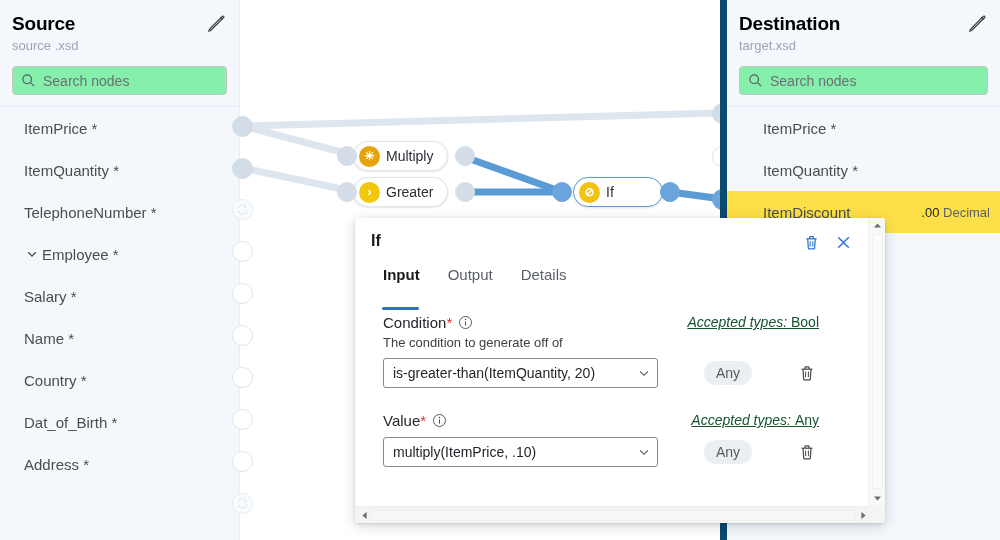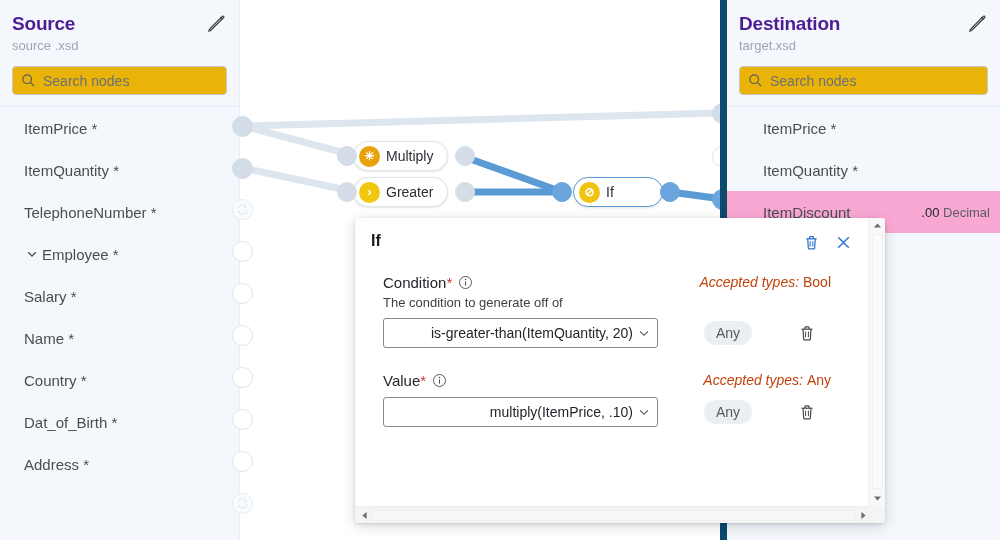--- a/index.html
+++ b/index.html
@@ -29,41 +29,41 @@
   #source-panel  { left: 0;   width: 240px; border-right: 1px solid #e6eef8; }
   #dest-panel    { right: 0;  width: 280px; border-left: 7px solid #0c4a6e; }
 
   .panel-head {
     position: relative;
     padding: 12px 16px 0 12px;
   }
   .panel-title {
     font-size: 19px;
     font-weight: bold;
-    color: #4c1d95;
+    color: #000000;
     letter-spacing: -0.2px;
     line-height: 23px;
   }
   .panel-sub {
     font-size: 13px;
     color: #9aa4b2;
     margin-top: 3px;
     line-height: 16px;
   }
   .edit-pencil {
     position: absolute;
     top: 12px;
     right: 12px;
     width: 22px; height: 22px;
     cursor: pointer;
   }
   .search-wrap {
     margin: 12px 12px 8px 12px;
     height: 29px;
-    background: #eab308;
+    background: #86efac;
     border: 1px solid #c8c6c4;
     border-radius: 4px;
     display: flex;
     align-items: center;
     padding: 0 8px;
   }
   .search-wrap .mag { flex: 0 0 auto; margin-right: 7px; display:flex; }
   .search-wrap input {
     flex: 1 1 auto;
     border: 0; outline: 0;
@@ -101,21 +101,21 @@
     display: flex; align-items: center; justify-content: center;
   }
   .row-label { flex: 1 1 auto; }
   .row-meta {
     flex: 0 0 auto;
     margin-right: 10px;
     font-size: 13px;
     color: #5b6066;
   }
   .row-meta b { color: #21242a; font-weight: normal; }
-  .tree-row.selected { background: #f9a8d4; }
+  .tree-row.selected { background: #fde047; }
 
   
   #canvas {
     position: absolute;
     left: 240px; top: 0;
     width: 480px; height: 540px;
     background: #ffffff;
     overflow: hidden;
   }
   #edges { position: absolute; left: 0; top: 0; }
@@ -240,25 +240,26 @@
   }
   .field-name .req { color: #d13438; }
   .info-i {
     margin-left: 6px;
     width: 15px; height: 15px;
     display: inline-flex;
     cursor: pointer;
   }
   .accepted {
     position: absolute;
-    right: 36px;
+    right: 48px;
     top: 16px;
     font-size: 14px;
-    color: #c2410c;
+    color: #14532d;
     font-style: italic;
+    text-decoration: underline;
   }
   .accepted .val { font-style: normal; }
   .field-desc {
     font-size: 13px;
     color: #3d4145;
     margin-top: 4px;
   }
   .field-controls {
     margin-top: 8px;
     display: flex;
@@ -267,21 +268,20 @@
   .combo {
     width: 275px;
     height: 30px;
     background: #ffffff;
     border: 1px solid #8a8886;
     border-radius: 3px;
     display: flex;
     align-items: center;
     padding: 0 6px 0 9px;
     cursor: pointer;
-    text-align: right;
   }
   .combo-text {
     flex: 1 1 auto;
     font-size: 14px;
     color: #23262b;
     white-space: nowrap;
     overflow: hidden;
   }
   .combo-chev { flex: 0 0 auto; display:flex; margin-left: 4px; }
   .pill {
@@ -533,20 +533,25 @@
           </div>
           <div class="icon-btn">
             <svg width="19" height="19" viewBox="0 0 20 20">
               <line x1="4.4" y1="4.4" x2="15.6" y2="15.6" stroke="#2a73d0" stroke-width="1.5"></line>
               <line x1="15.6" y1="4.4" x2="4.4" y2="15.6" stroke="#2a73d0" stroke-width="1.5"></line>
             </svg>
           </div>
         </div>
       </div>
 
+      <div class="tabs" id="props-tabs">
+          <div class="tab active">Input</div>
+          <div class="tab">Output</div>
+          <div class="tab">Details</div>
+        </div>
 
       <div class="field-block">
         <div class="field-row-top">
           <span class="field-name">
             <span>Condition</span><span class="req">*</span>
           </span>
           <span class="info-i">
             <svg width="15" height="15" viewBox="0 0 16 16">
               <circle cx="8" cy="8" r="6.4" fill="none" stroke="#4a4e53" stroke-width="1"></circle>
               <circle cx="8" cy="4.9" r="0.78" fill="#4a4e53"></circle>

